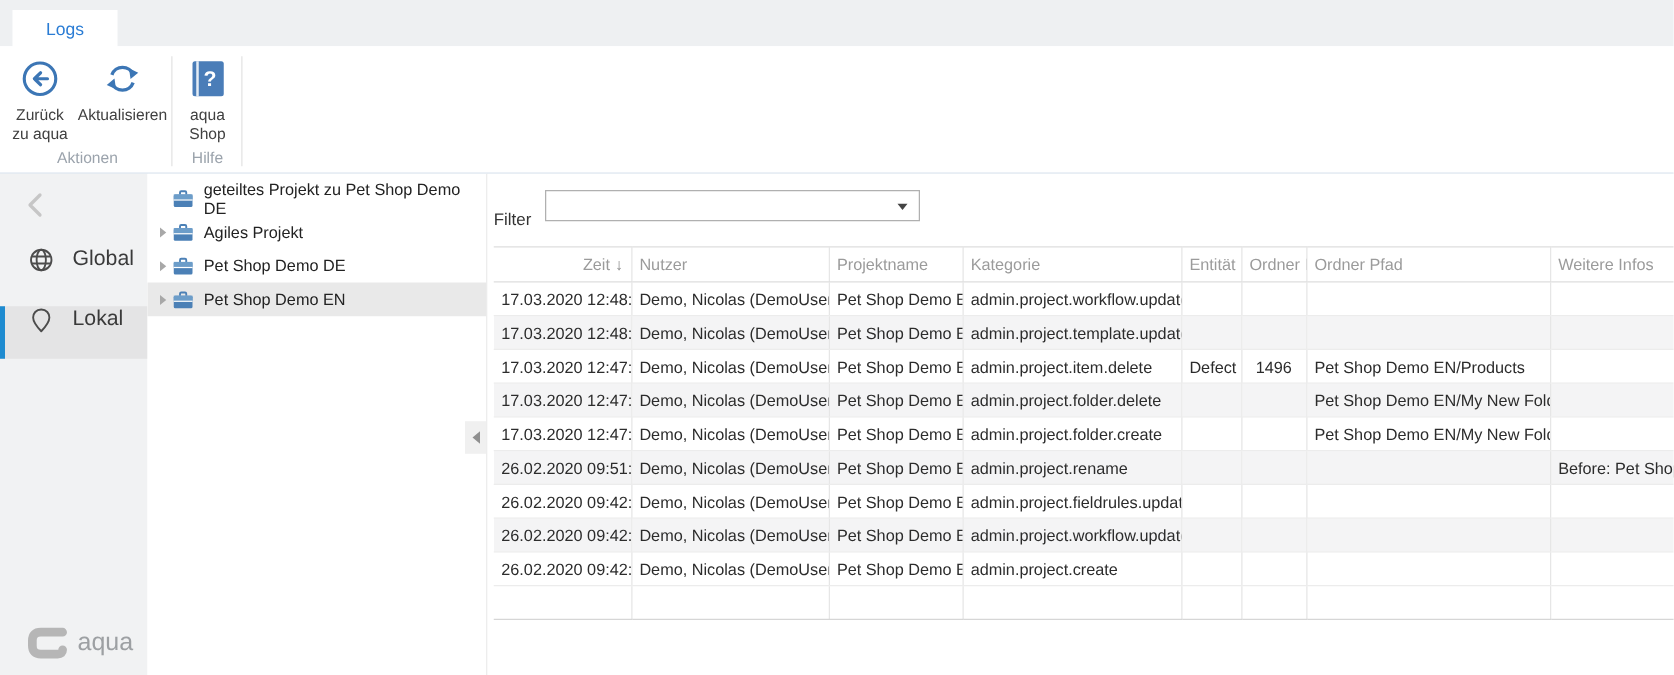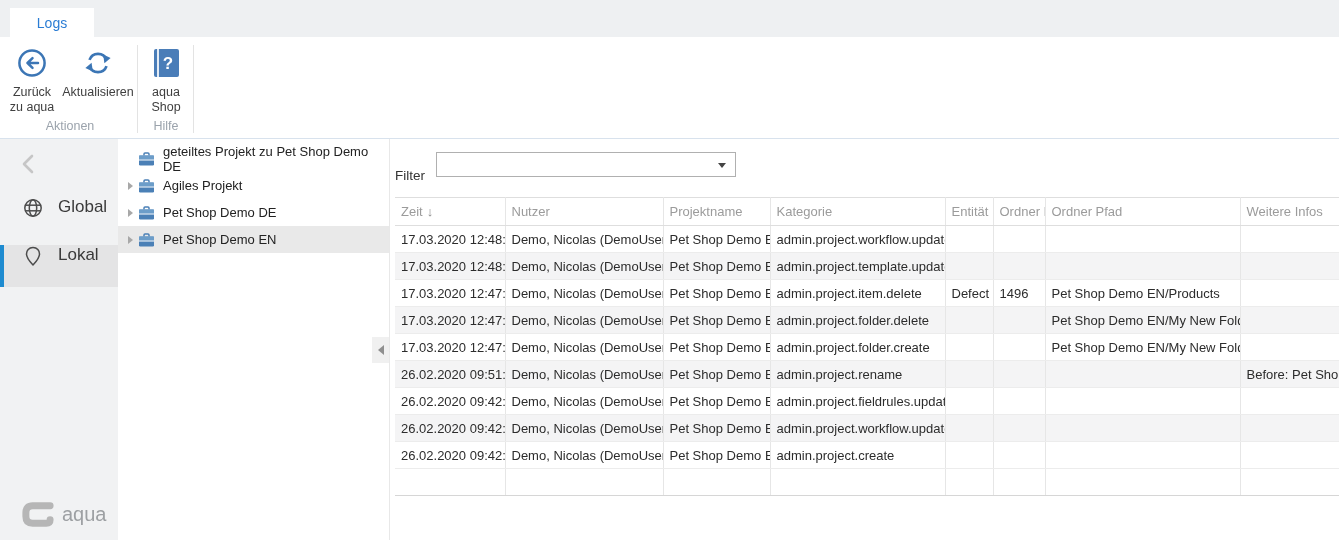--- a/index.html
+++ b/index.html
@@ -66,26 +66,26 @@
   .combo-caret { position:absolute; right:9px; top:10px; width:0; height:0;
                  border-left:4px solid transparent; border-right:4px solid transparent; border-top:5px solid #444; }
 
   
   table.logtable { position:absolute; left:5px; top:58px; width:944px; border-collapse:collapse;
                    table-layout:fixed; font-size:13px; }
   .logtable th { height:28px; font-weight:normal; color:#9b9b9b; text-align:left; padding:0 6px;
                  border-top:1px solid #dedede; border-bottom:1px solid #dedede; border-right:1px solid #e6e6e6;
                  white-space:nowrap; overflow:hidden; cursor:pointer; }
   .logtable th:last-child { border-right:none; }
-  .th-flex { display:flex; align-items:center; justify-content:flex-start; }
+  .th-flex { display:flex; align-items:center; justify-content:flex-end; }
   .sort-arrow { color:#8a8a8a; font-size:13px; margin-left:4px; }
   .logtable td { height:27px; color:#2c2c2c; padding:0 6px; border-right:1px solid #e6e6e6;
                  border-bottom:1px solid #ececec; white-space:nowrap; overflow:hidden; }
   .logtable td:last-child { border-right:none; }
-  .logtable td.num { text-align:left; }
+  .logtable td.num { text-align:center; }
   .logtable tbody tr:nth-child(even) td { background:#f4f4f5; }
   .logtable tbody tr.row-empty td { background:#fff; border-bottom:1px solid #d6d6d6; }
 </style>
 </head>
 <body>
 
 <div class="tabstrip">
   <div class="tab-active">
     <span>Logs</span>
   </div>

